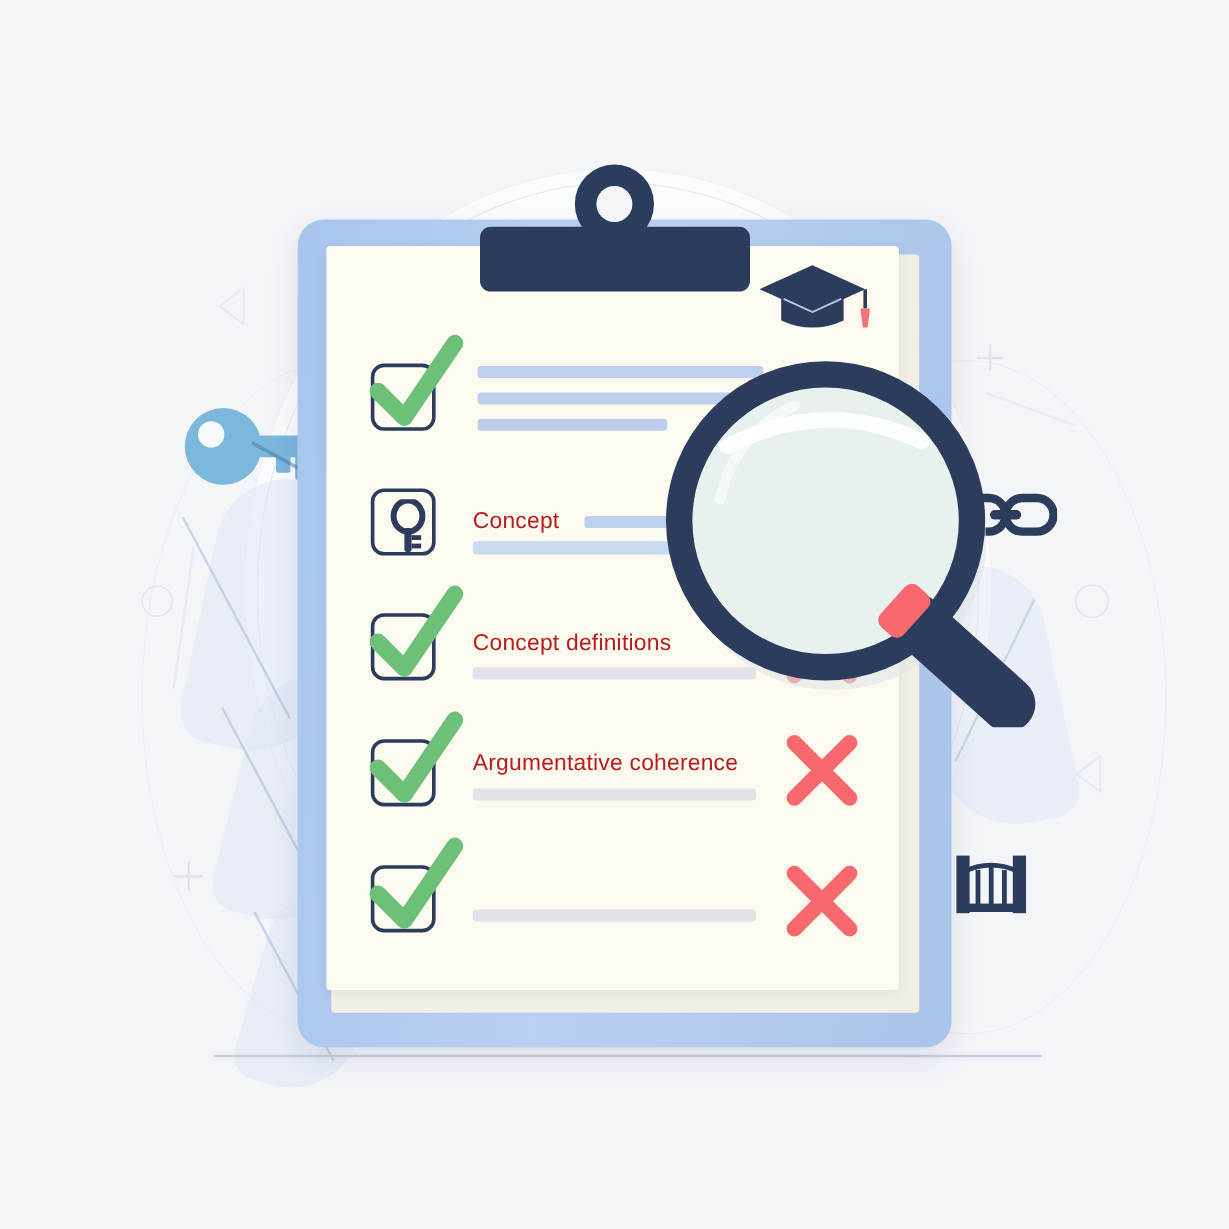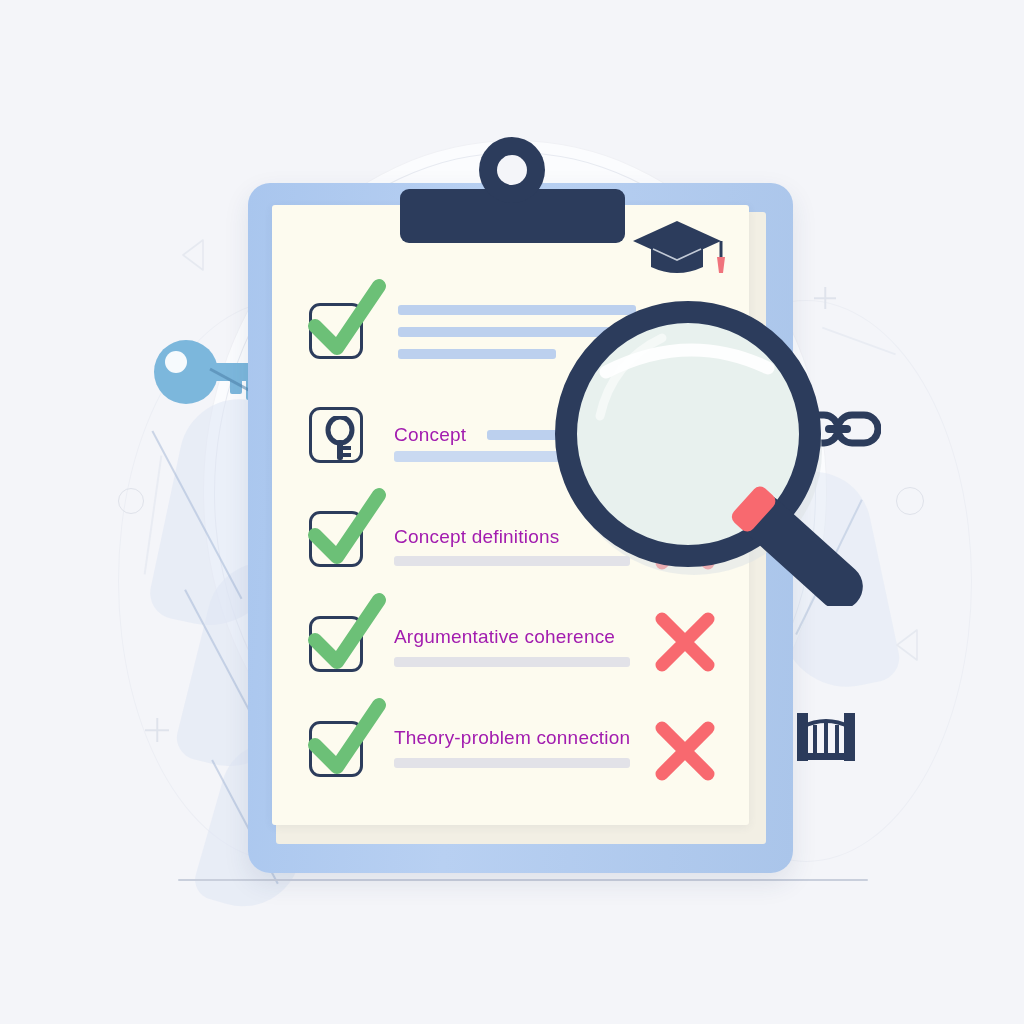--- a/index.html
+++ b/index.html
@@ -86,21 +86,21 @@
     position:absolute;width:54px;height:56px;
     border:3px solid #2c3c5c;border-radius:11px;
     box-sizing:border-box;background:transparent;
   }
   .tick{position:absolute;pointer-events:none;}
   .tick svg{display:block;}
 
   .keybox svg{display:block;position:absolute;left:9px;top:6px;}
 
   .label{
-    position:absolute;color:#a21caf;font-size:19px;letter-spacing:.2px;
+    position:absolute;color:#b91c1c;font-size:19px;letter-spacing:.2px;
     white-space:nowrap;
   }
   .bar{position:absolute;border-radius:3px;}
   .bar-blue{background:#bcd0ee;}
   .bar-blue-l{background:#c9d9f1;}
   .bar-gray{background:#e2e2e8;}
 
   .xmark{position:absolute;}
   .xmark svg{display:block;}
 
@@ -265,21 +265,20 @@
       <path d="M12 12 L58 58 M58 12 L12 58" stroke="#f8696f" stroke-width="13" stroke-linecap="round"></path>
     </svg>
   </div>
 
   <div class="cbox" style="left:309px;top:721px;"></div>
   <div class="tick" style="left:305px;top:697px;">
     <svg width="82" height="86" viewBox="0 0 82 86">
       <path d="M10 48 L32 70 L74 8" fill="none" stroke="#6cc077" stroke-width="14" stroke-linecap="round" stroke-linejoin="round"></path>
     </svg>
   </div>
-  <div class="label" style="left:394px;top:727px;">Theory-problem connection</div>
   <div class="bar bar-gray" style="left:394px;top:758px;width:236px;height:10px;"></div>
   <div class="xmark" style="left:650px;top:716px;">
     <svg width="70" height="70" viewBox="0 0 70 70">
       <path d="M12 12 L58 58 M58 12 L12 58" stroke="#f8696f" stroke-width="13" stroke-linecap="round"></path>
     </svg>
   </div>
 
   <div class="clip-bar"></div>
   <div class="clip-loop"></div>
   <div class="clip-loop-hole"></div>

